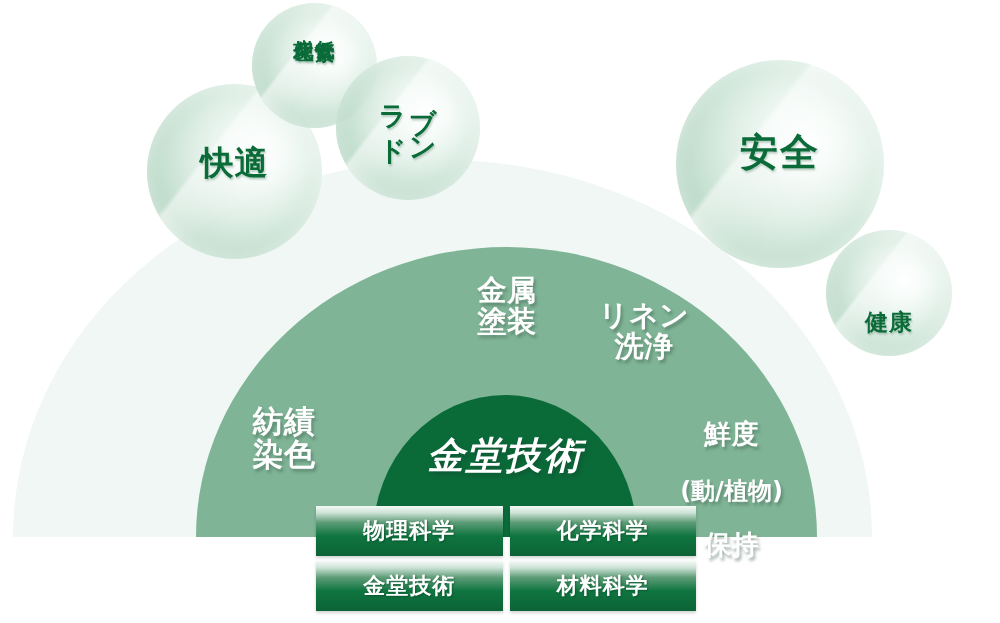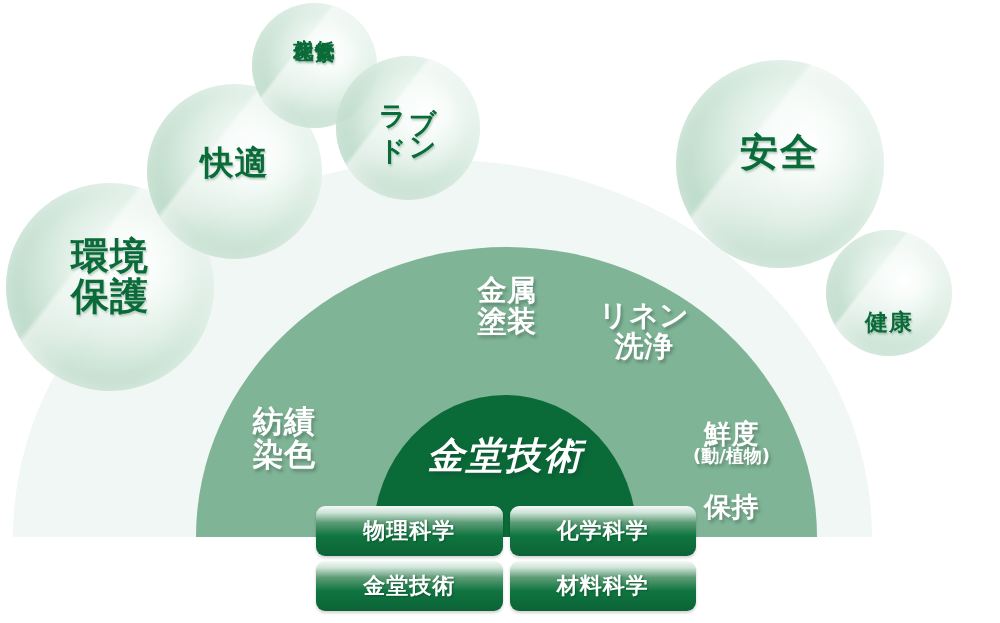--- a/index.html
+++ b/index.html
@@ -51,21 +51,21 @@
   }
   #lbl-paper{ left:300px; top:305px; width:130px; font-size:31px; }
   #lbl-metal{ left:447px; top:275px; width:120px; font-size:29px; }
   #lbl-linen{ left:578px; top:300px; width:132px; font-size:29px; }
   #lbl-spin { left:229px; top:405px; width:110px; font-size:31px; }
 
   #lbl-fresh{
     left:669px; top:392px; width:125px;
     font-size:27px; line-height:1.02;
   }
-  #lbl-fresh .sub{ font-size:18px; display:block; letter-spacing:0; }
+  #lbl-fresh .sub{ font-size:24px; display:block; letter-spacing:0;margin-top:32px; }
 
   #lbl-core{
     left:385px; top:436px; width:240px;
     font-size:37px; letter-spacing:2px;
     text-shadow:2px 3px 4px rgba(20,70,45,.55);
     font-style:italic;
   }
 
   
   .bubble{
@@ -151,21 +151,21 @@
     position:absolute;
     left:316px; top:506px;
     width:380px;
     display:grid;
     grid-template-columns:1fr 1fr;
     gap:5px 7px;
     z-index:20;
   }
   .sci-btn{
     height:50px;
-    border-radius:9px;
+    border-radius:0;
     background:linear-gradient(to bottom,
        #f4f9f6 0%,
        #cfe4d8 13%,
        #5d9c77 33%,
        #0f7540 60%,
        #0c6336 100%);
     color:#ffffff;
     font-weight:bold;
     font-size:22px;
     letter-spacing:1px;
@@ -195,24 +195,20 @@
 染色</div>
 
   <div class="dome-label" id="lbl-fresh">
     <span>鮮度</span>
     <span class="sub">(動/植物)</span>
     <span>保持</span>
   </div>
 
   <div class="dome-label" id="lbl-core">金堂技術</div>
 
-  <div class="bubble" id="bubble-eco">
-    <span class="bubble-text">環境
-保護</span>
-  </div>
 
   <div class="bubble" id="bubble-comfort">
     <span class="bubble-text">快適</span>
   </div>
 
   <div class="bubble" id="bubble-carbon">
     <span class="vtext">
       <span class="vcol">炭化理</span>
       <span class="vcol">低素管</span>
     </span>

